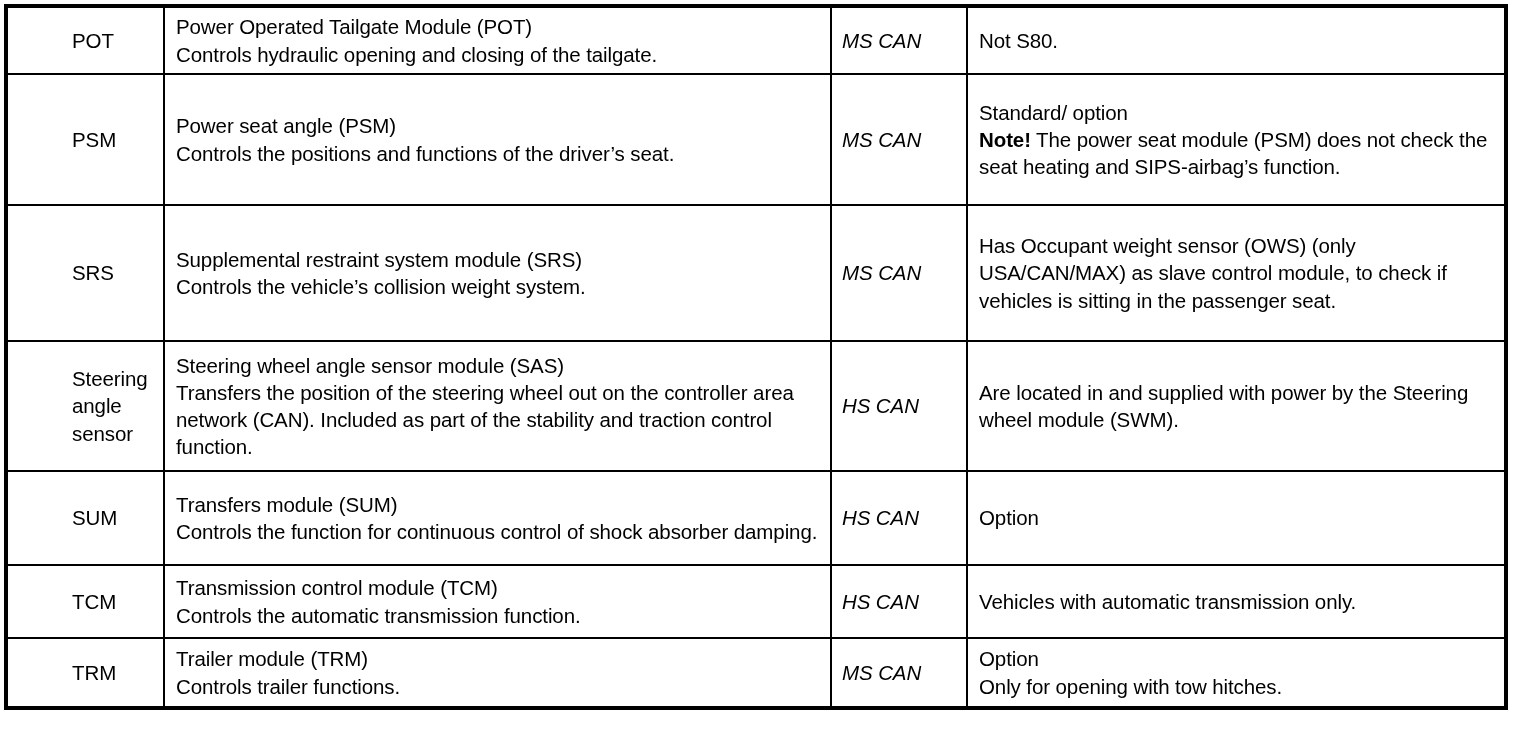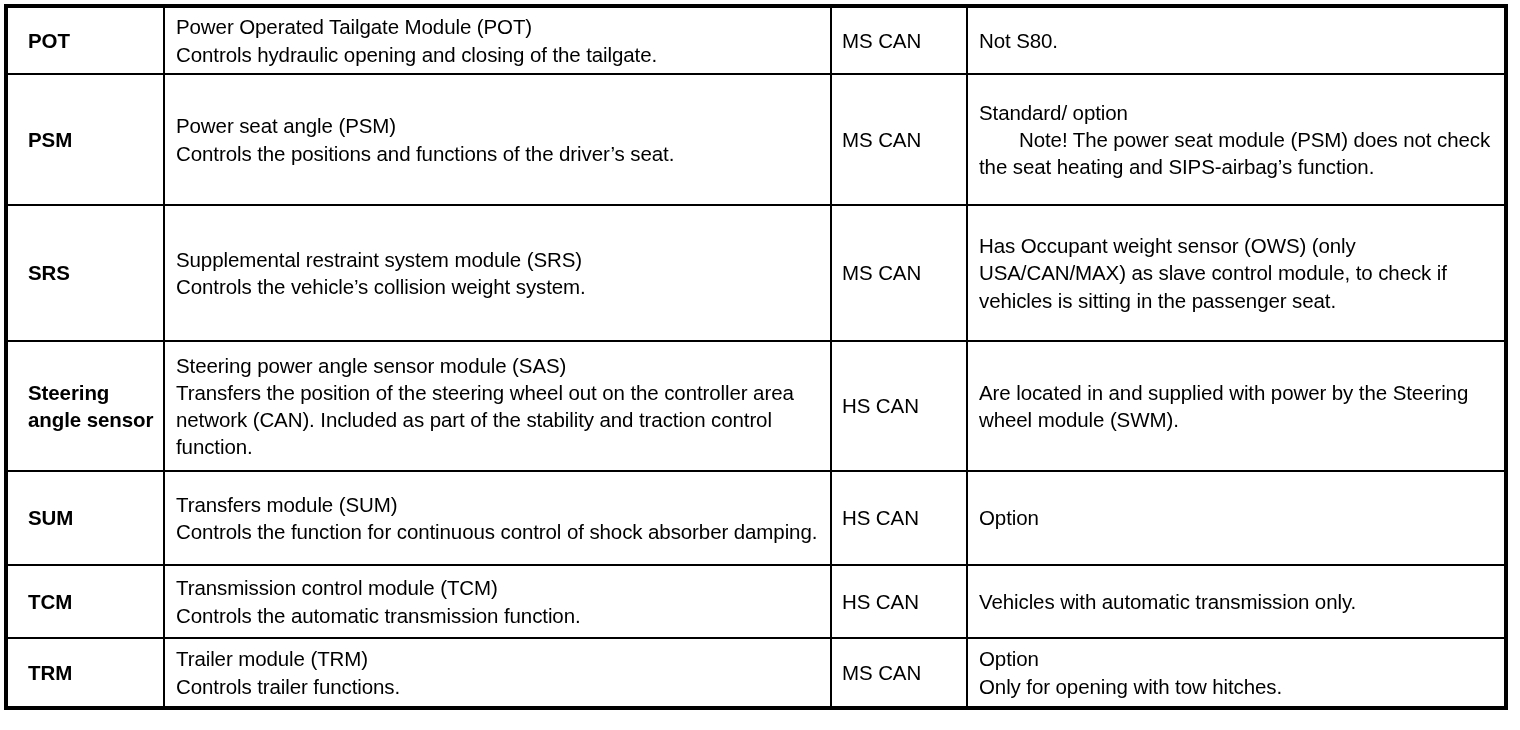--- a/index.html
+++ b/index.html
@@ -47,38 +47,40 @@
   col.c-comment { width: 539px; }
 
   .cell-inner {
     padding: 2px 9px 2px 10px;
     font-size: 20.5px;
     line-height: 1.32;
     letter-spacing: -0.1px;
   }
 
   .cell-abbr .cell-inner {
-    font-weight: bold;
+    font-weight: normal;
     font-size: 20.5px;
     padding-left: 20px;
     padding-right: 4px;
+    margin-left: 44px;
   }
 
   .cell-net .cell-inner {
     padding-left: 10px;
     padding-right: 4px;
+    font-style: italic;
   }
 
   .cell-desc .cell-inner,
   .cell-comment .cell-inner {
     padding-left: 11px;
   }
 
   .line { display: block; white-space: pre-wrap; }
-  .note-label { font-weight: normal; margin-left: 40px; }
+  .note-label { font-weight: bold; }
 
   
   tr.r0 { height: 68px; }
   tr.r1 { height: 131px; }
   tr.r2 { height: 136px; }
   tr.r3 { height: 130px; }
   tr.r4 { height: 94px; }
   tr.r5 { height: 73px; }
   tr.r6 { height: 70px; }
 </style>
@@ -170,21 +172,21 @@
       </tr>
 
       <tr class="r3">
         <td class="cell-abbr">
           <div class="cell-inner">
               <span class="line">Steering angle sensor</span>
             </div>
         </td>
         <td class="cell-desc">
           <div class="cell-inner">
-            <span class="line">Steering power angle sensor module (SAS)</span>
+            <span class="line">Steering wheel angle sensor module (SAS)</span>
             <span class="line">Transfers the position of the steering wheel out on the controller area network (CAN). Included as part of the stability and traction control function.</span>
           </div>
         </td>
         <td class="cell-net">
           <div class="cell-inner">
               <span class="line">HS CAN</span>
             </div>
         </td>
         <td class="cell-comment">
           <div class="cell-inner">

